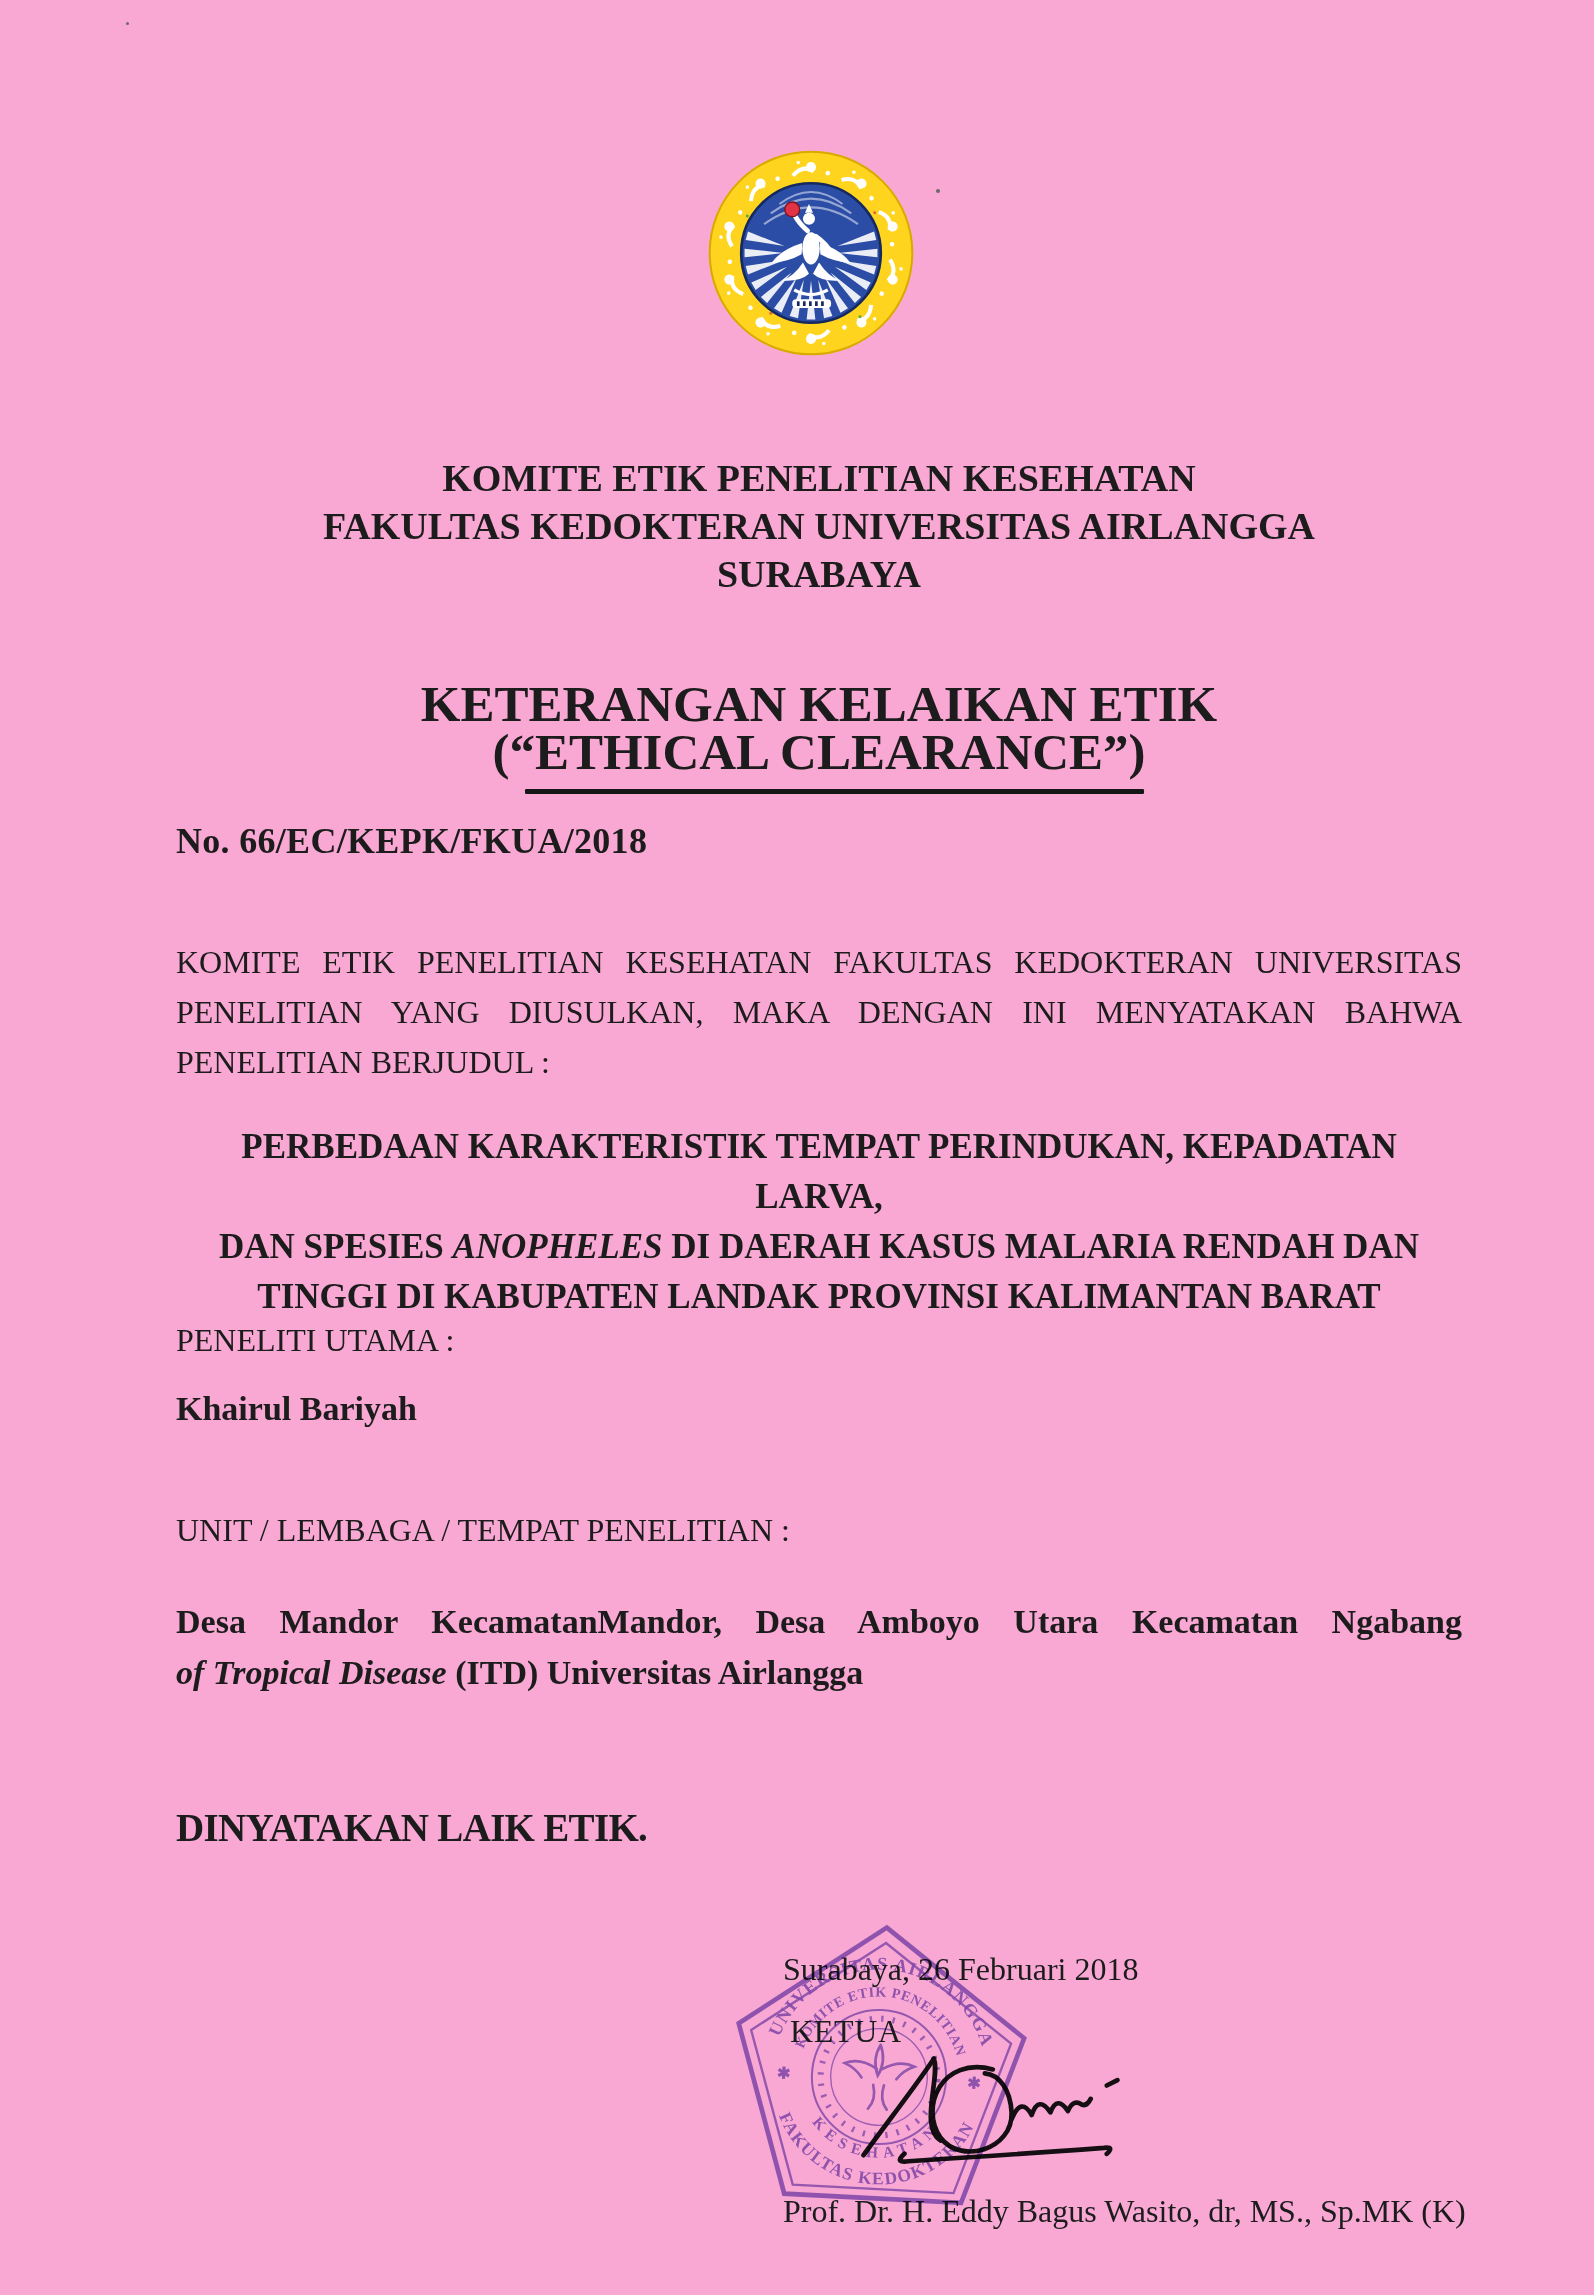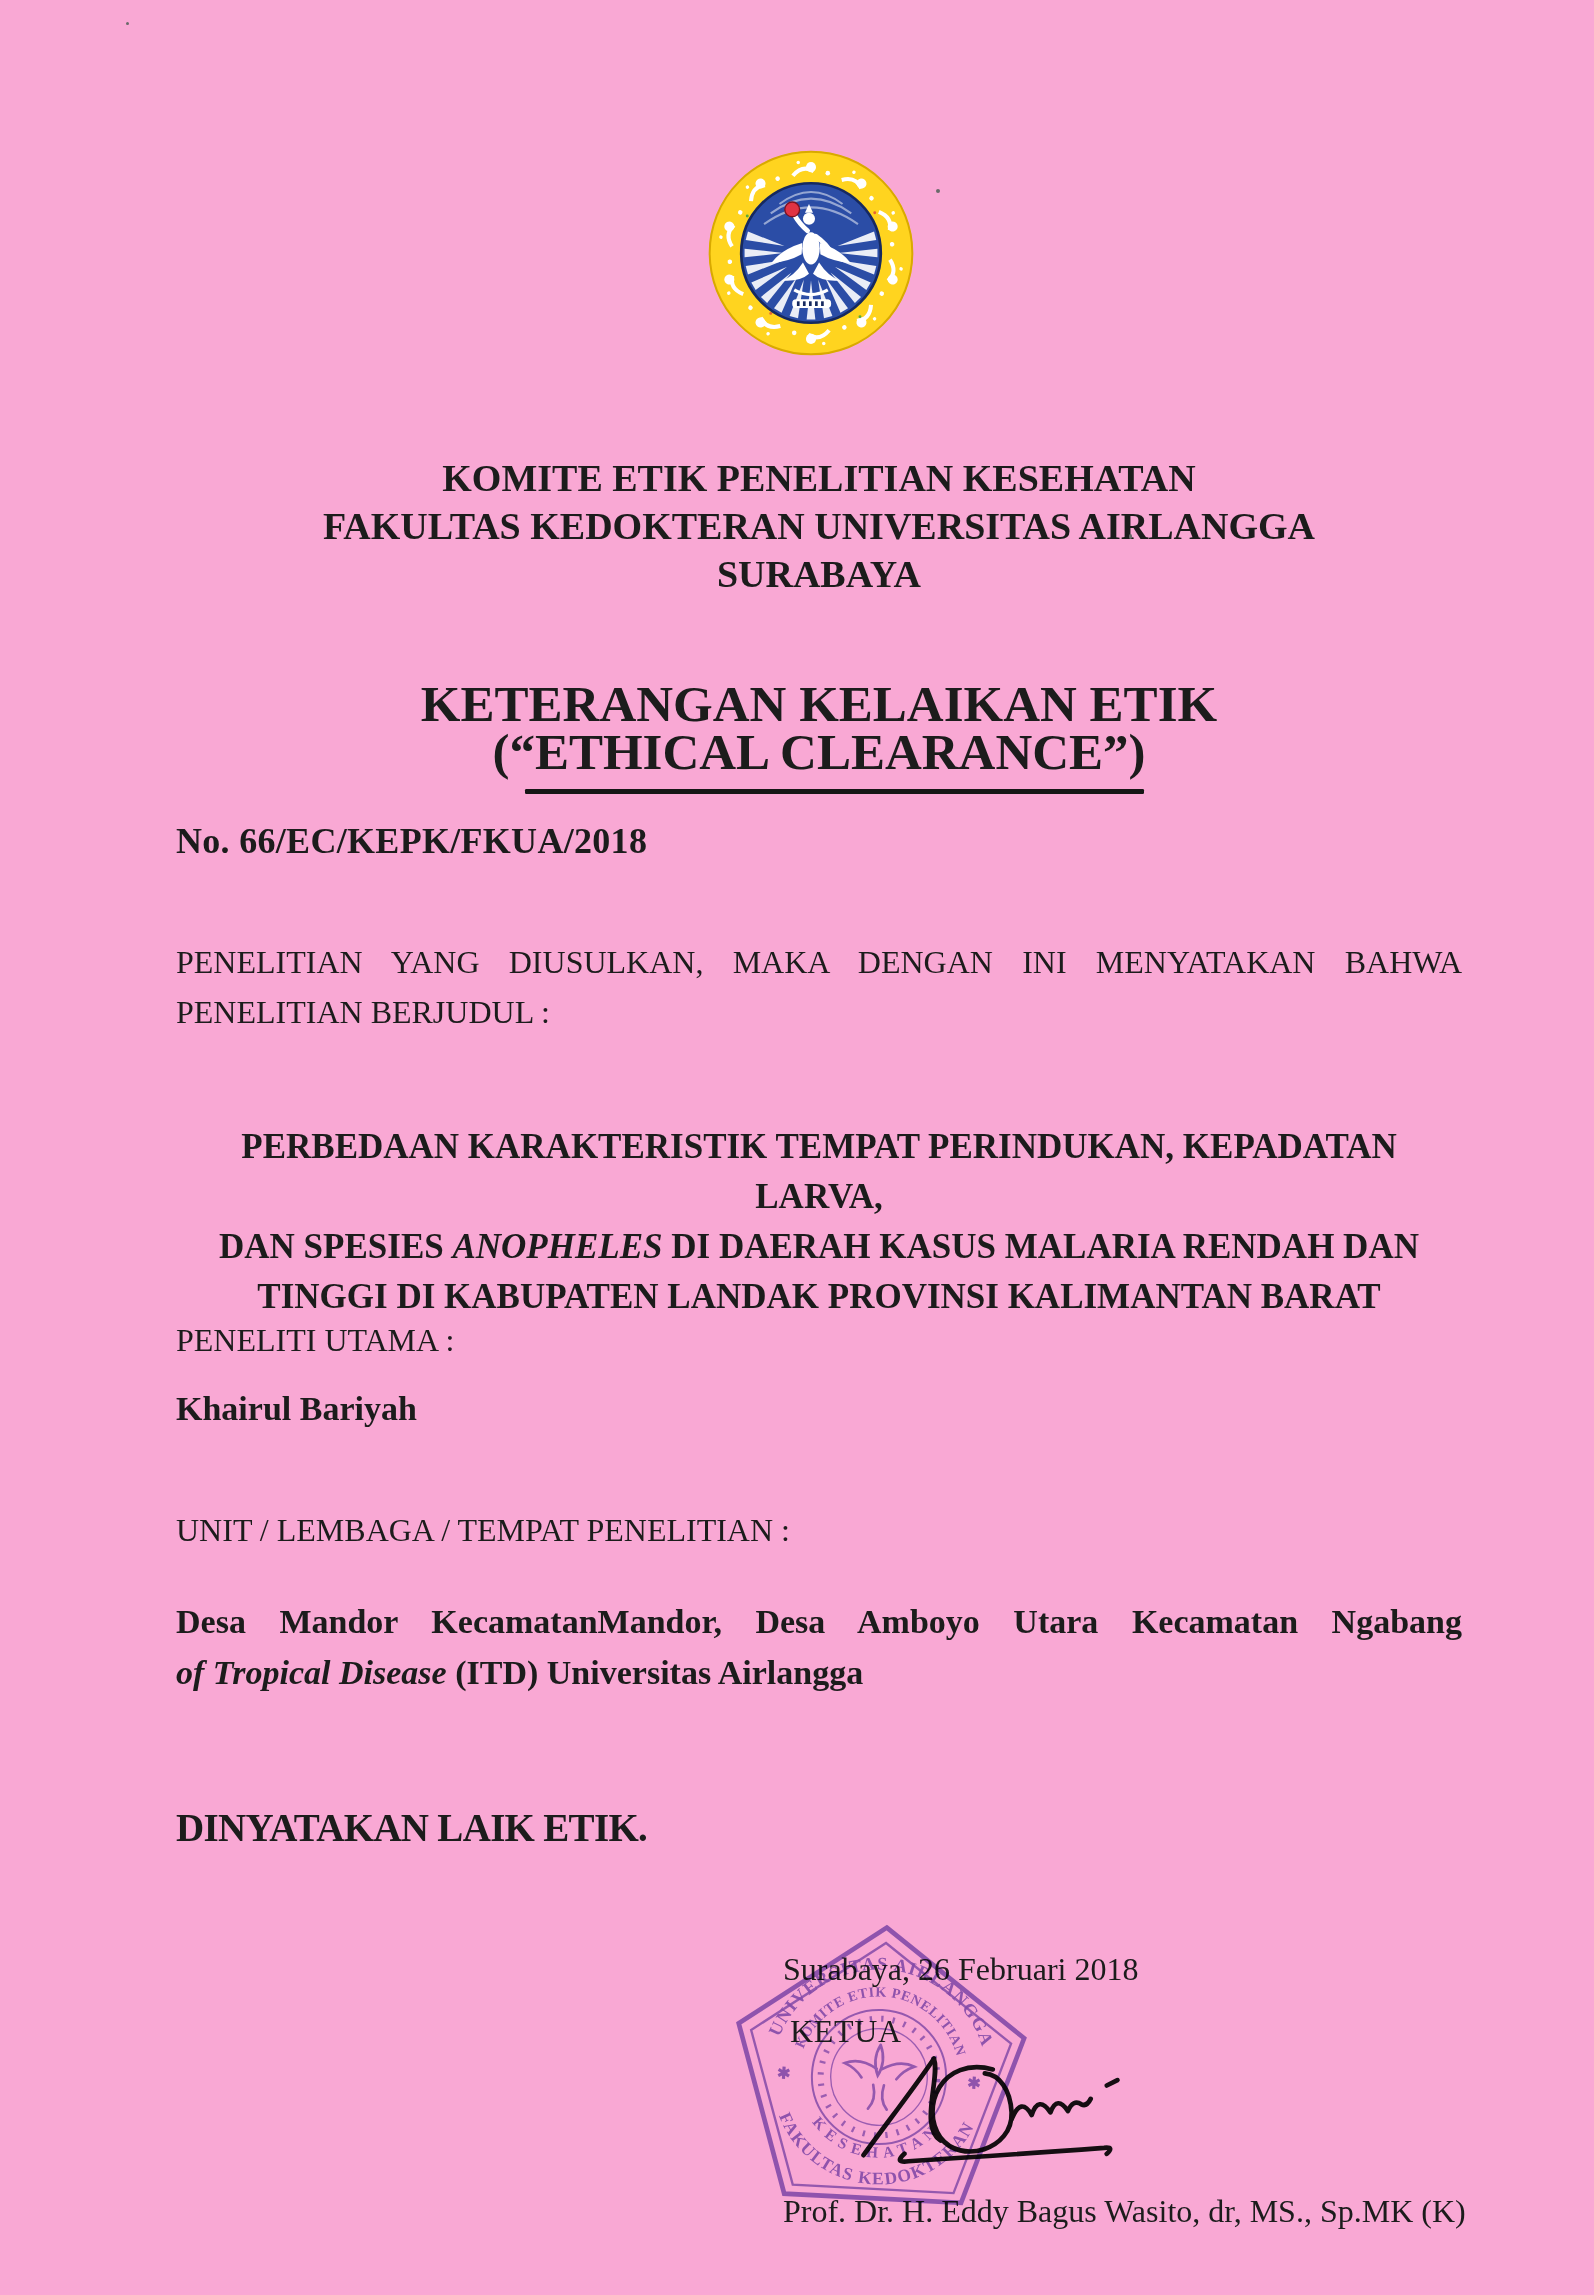--- a/index.html
+++ b/index.html
@@ -133,20 +133,21 @@
     </div>
 
     <div class="abs title-block">
       <div>KETERANGAN KELAIKAN ETIK</div>
       <div>(“ETHICAL CLEARANCE”)</div>
     </div>
     <div class="rule"></div>
     <div class="abs no-line">No. 66/EC/KEPK/FKUA/2018</div>
 
     <div class="abs statement">
+      <div class="jline">KOMITE ETIK PENELITIAN KESEHATAN FAKULTAS KEDOKTERAN UNIVERSITAS</div>
       <div class="jline">PENELITIAN YANG DIUSULKAN, MAKA DENGAN INI MENYATAKAN BAHWA</div>
       <div class="lline">PENELITIAN BERJUDUL :</div>
     </div>
 
     <div class="abs research-title">
       <div>PERBEDAAN KARAKTERISTIK TEMPAT PERINDUKAN, KEPADATAN LARVA,</div>
       <div><span>DAN SPESIES </span><span class="italic">ANOPHELES</span><span> DI DAERAH KASUS MALARIA RENDAH DAN</span></div>
       <div>TINGGI DI KABUPATEN LANDAK PROVINSI KALIMANTAN BARAT</div>
     </div>
 

